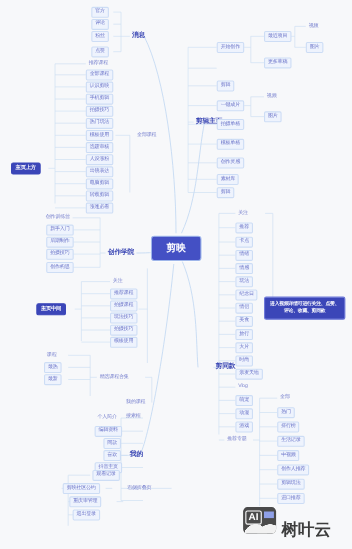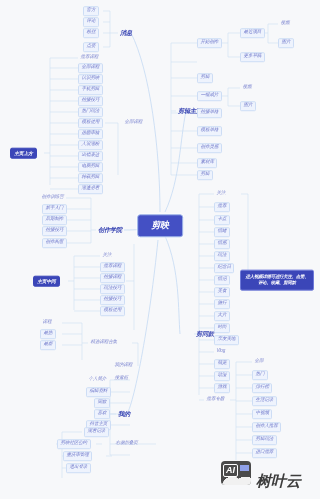--- a/index.html
+++ b/index.html
@@ -3,21 +3,21 @@
 <meta charset="utf-8">
 <style>
   html,body{margin:0;padding:0;}
   body{
     width:320px;height:499px;
     background:#f7f8fa;
     font-family:"Liberation Sans","DejaVu Sans",sans-serif;
     overflow:hidden;
     position:relative;
   }
-  #canvas{position:absolute;inset:0;width:320px;height:499px;font-style:italic;}
+  #canvas{position:absolute;inset:0;width:320px;height:499px;}
   svg.edges{position:absolute;left:0;top:0;width:320px;height:499px;pointer-events:none;}
 
   
   .node{
     position:absolute;
     box-sizing:border-box;
     white-space:nowrap;
     line-height:1.05;
     letter-spacing:-.2px;
   }

